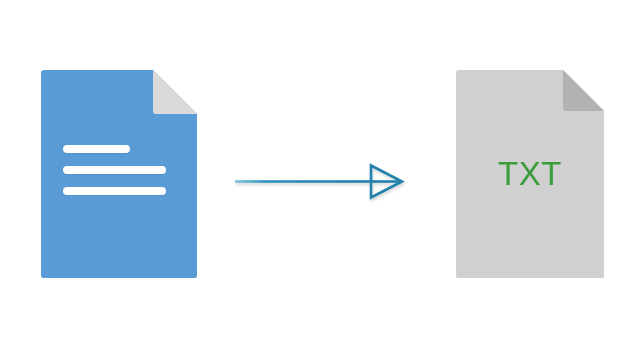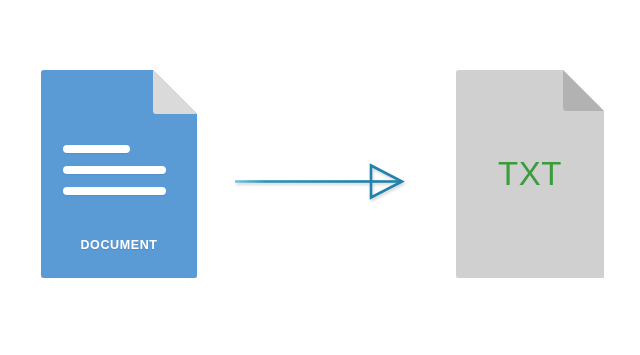--- a/index.html
+++ b/index.html
@@ -136,21 +136,20 @@
 <div id="stage">
 
   <div class="doc" id="source-doc">
     <div class="sheet"></div>
     <div class="fold"></div>
     <div class="lines">
       <div class="line short"></div>
       <div class="line full"></div>
       <div class="line full"></div>
     </div>
-    <div id="doc-label">DOCUMENT</div>
   </div>
 
   <div id="arrow">
     <svg width="180" height="50" viewBox="0 0 180 50">
       <defs>
         <linearGradient id="shaftGrad" x1="0" y1="0" x2="1" y2="0">
           <stop offset="0" stop-color="#7fc4dd"></stop>
           <stop offset="0.18" stop-color="#2c93bd"></stop>
           <stop offset="0.85" stop-color="#1f7fa8"></stop>
           <stop offset="1" stop-color="#2482ab"></stop>

